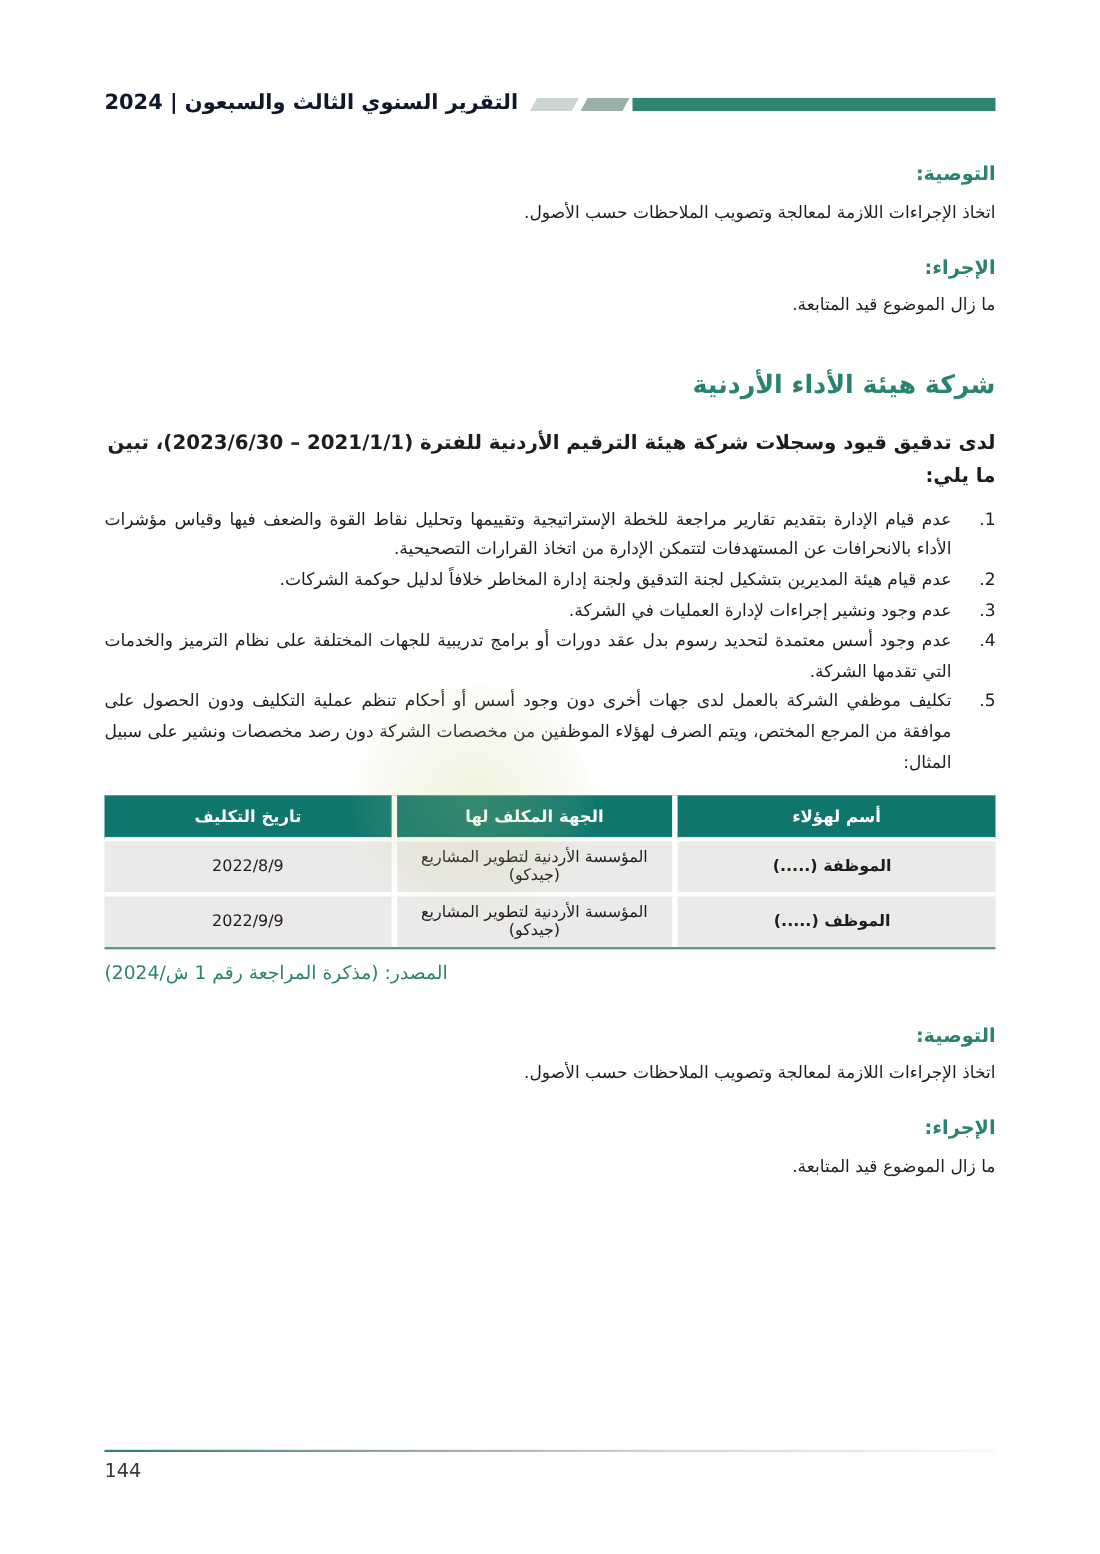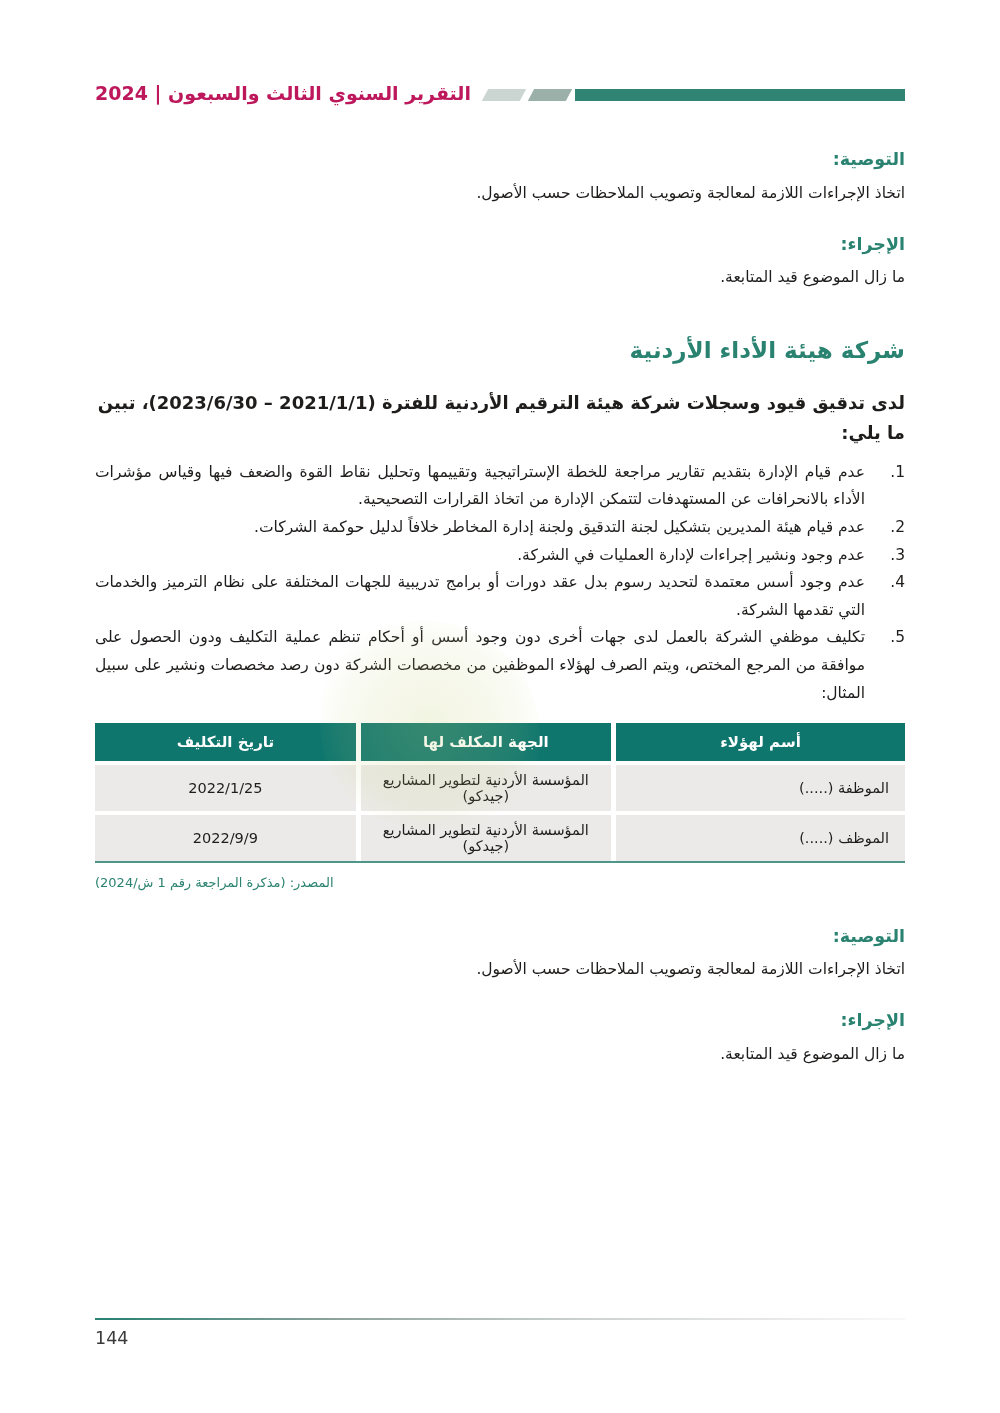--- a/index.html
+++ b/index.html
@@ -18,21 +18,21 @@
   .page-header {
     position:absolute; top:84px; right:95px; left:95px;
     display:flex; align-items:center; direction:rtl;
   }
   .header-bar { flex:1; height:12px; background:#2f8473; }
   .header-slash { width:38px; height:12px; margin-right:6px; transform:skewX(-28deg); }
   .header-slash.mid { background:#9ab0a9; }
   .header-slash.light { background:#cbd5d2; margin-right:8px; }
   .header-title {
     margin-right:14px;
-    font-size:19px; font-weight:bold; color:#be185d;
+    font-size:19px; font-weight:bold; color:#0f172a;
     white-space:nowrap; line-height:1;
     padding-bottom:2px;
   }
 
   
   .watermark {
     position:absolute; top:600px; right:280px; width:460px; height:260px;
     z-index:3; pointer-events:none; direction:ltr;
   }
   .watermark .blob {
@@ -80,26 +80,26 @@
   }
   .obs-table td {
     background:#eceae8; color:#1f1d1c;
     font-size:14.5px; padding:7px 8px; text-align:center;
     border-top:4px solid #ffffff;
   }
   .obs-table th:not(:last-child), .obs-table td:not(:last-child) { border-left:5px solid #ffffff; }
   .obs-table .col-name { width:36%; }
   .obs-table .col-entity { width:31.5%; }
   .obs-table .col-date { width:32.5%; }
-  .obs-table td.cell-name { text-align:right; padding-right:16px; }
+  .obs-table td.cell-name { padding-right:16px;font-weight:bold; }
   .table-bottom-line { height:2px; background:#2f8473; opacity:0.85; }
 
   .source-line {
     margin-top:10px; text-align:left; direction:rtl;
-    color:#2a8270; font-size:13px; line-height:1.5;
+    color:#2a8270; font-size:17px; line-height:1.5;
   }
 
   
   .footer-line {
     position:absolute; right:95px; left:95px; top:1318px; height:2px;
     background:linear-gradient(to right, #2c8273 0%, #2c8273 2%, #8fa39d 30%, #cfd4d2 62%, rgba(244,244,243,0.6) 100%);
   }
   .page-number {
     position:absolute; left:95px; top:1327px;
     font-size:17.5px; color:#3a3a3a; direction:ltr; line-height:1.3;
@@ -161,21 +161,21 @@
         <tr>
           <th class="col-name">أسم لهؤلاء</th>
           <th class="col-entity">الجهة المكلف لها</th>
           <th class="col-date">تاريخ التكليف</th>
         </tr>
       </thead>
       <tbody>
         <tr>
           <td class="cell-name">الموظفة (.....)</td>
           <td>المؤسسة الأردنية لتطوير المشاريع (جيدكو)</td>
-          <td>2022/1/25</td>
+          <td>2022/8/9</td>
         </tr>
         <tr>
           <td class="cell-name">الموظف (.....)</td>
           <td>المؤسسة الأردنية لتطوير المشاريع (جيدكو)</td>
           <td>2022/9/9</td>
         </tr>
       </tbody>
     </table>
     <div class="table-bottom-line"></div>
 

